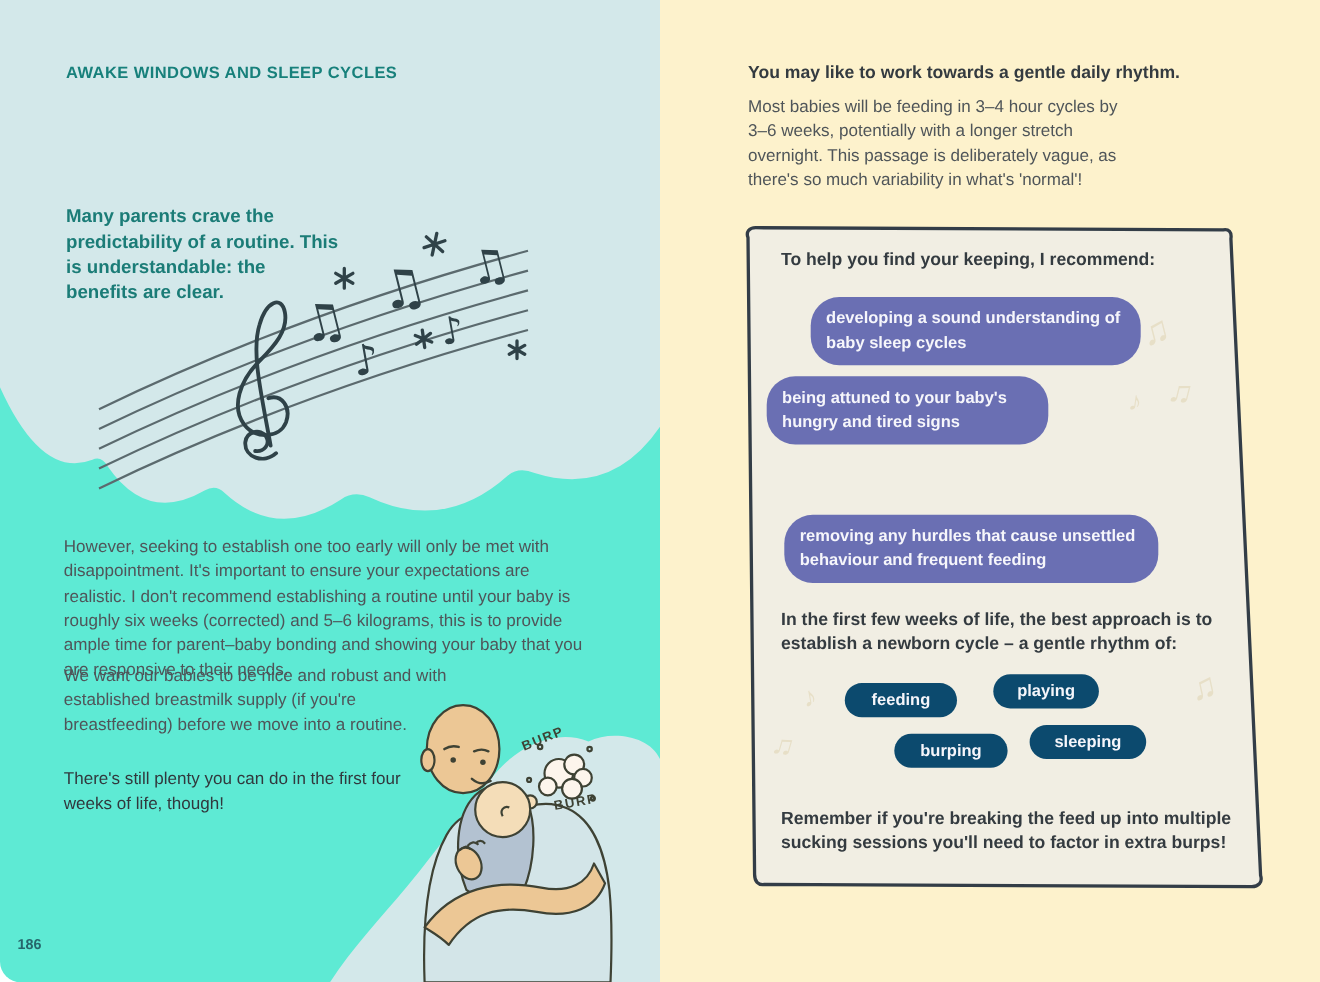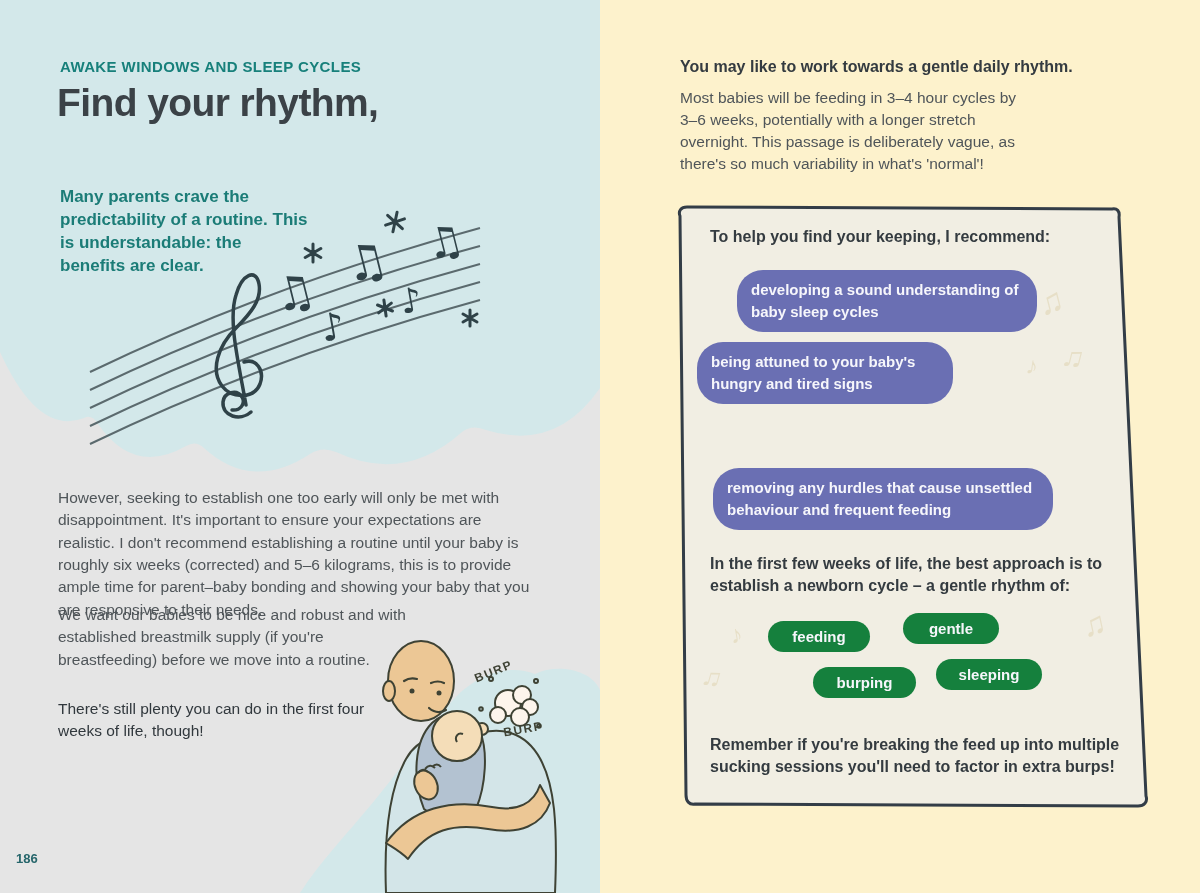--- a/index.html
+++ b/index.html
@@ -1,18 +1,18 @@
 <!DOCTYPE html>
 <html><head>
 <meta charset="utf-8">
 <style>
   html,body{margin:0;padding:0;background:#e8e8e8;}
   .spread{position:relative;width:1200px;height:893px;overflow:hidden;
           font-family:"Liberation Sans",sans-serif;background:#ffffff;}
-  .page-left{position:absolute;left:0;top:0;width:600px;height:893px;background:#e5e5e5;}
+  .page-left{position:absolute;left:0;top:0;width:600px;height:893px;background:#5eead4;border-radius:19px;}
   .page-right{position:absolute;left:600px;top:0;width:724px;height:893px;background:#fdf2cc;}
   .bg-svg{position:absolute;left:0;top:0;pointer-events:none;}
 
   
   .kicker{position:absolute;left:60px;top:58px;width:420px;
           font-size:15px;font-weight:700;letter-spacing:.4px;color:#17807b;}
   .title{position:absolute;left:57px;top:80px;width:420px;
          font-size:39px;font-weight:700;letter-spacing:-.6px;line-height:1.17;color:#3b4247;}
   .lede{position:absolute;left:60px;top:185px;width:248px;
         font-size:17px;font-weight:700;line-height:1.36;color:#1b7c77;}
@@ -27,21 +27,21 @@
   
   .intro-bold{position:absolute;left:80px;top:58px;width:470px;
               font-size:16px;font-weight:700;color:#343b40;}
   .intro-body{position:absolute;left:80px;top:87px;width:356px;
               font-size:15.5px;line-height:1.42;color:#4f5559;}
   .box-heading{position:absolute;left:110px;top:228px;width:400px;
                font-size:16px;font-weight:700;color:#343b40;}
   .pill{position:absolute;background:#6a6fb3;color:#f6f6fb;
         font-size:15px;font-weight:700;line-height:1.45;border-radius:26px;
         padding:9px 14px;box-sizing:border-box;}
-  .pill-sm{position:absolute;background:#15803d;color:#f6f6fb;text-align:center;
+  .pill-sm{position:absolute;background:#0c4a6e;color:#f6f6fb;text-align:center;
         font-size:15px;font-weight:700;border-radius:18px;padding:7px 0;box-sizing:border-box;}
   .cycle-intro{position:absolute;left:110px;top:553px;width:448px;
                font-size:16px;font-weight:700;line-height:1.4;color:#343b40;}
   .footnote{position:absolute;left:110px;top:734px;width:452px;
             font-size:16px;font-weight:700;line-height:1.4;color:#343b40;}
   .doodle{position:absolute;color:#e7dfc7;font-weight:400;pointer-events:none;}
 
   .sidebar-tab{position:absolute;right:0;top:0;width:44px;height:430px;
                background:#7db6bb;border-bottom-left-radius:44px;}
   .sidebar-tab-label{position:absolute;top:58px;left:50%;transform:translateX(-50%);
@@ -61,21 +61,21 @@
         Q404,484 336,452 Q322,446 310,454
         Q252,492 204,448 Q196,440 186,446
         Q134,476 98,424 Q92,414 84,418
         Q38,436 0,352 Z"></path>
       <path fill="#d3e8ea" d="M600,893 L600,690
         C590,668 555,664 535,674 C505,662 470,678 448,706
         C420,740 400,770 370,806 C345,836 320,862 300,893 Z"></path>
     </svg>
 
     <div class="kicker">AWAKE WINDOWS AND SLEEP CYCLES</div>
-    <div class="title"><span>Find your rhythm,</span><br>
+    <div class="title"><br>
       </div>
     <div class="lede">Many parents crave the predictability of a routine. This is understandable: the benefits are clear.</div>
 
     <svg class="bg-svg" style="left:60px;top:200px" width="440" height="260" viewBox="0 0 440 260">
       <g stroke="#5b6a6e" stroke-width="2" fill="none">
         <path d="M30,172 Q210,85 420,28"></path>
         <path d="M30,190 Q210,103 420,46"></path>
         <path d="M30,208 Q210,121 420,64"></path>
         <path d="M30,226 Q210,139 420,82"></path>
         <path d="M30,244 Q210,157 420,100"></path>
@@ -171,21 +171,21 @@
 
     <div class="box-heading">To help you find your keeping, I recommend:</div>
 
     <div class="pill" style="left:137px;top:270px;width:300px">developing a sound understanding of baby sleep cycles</div>
     <div class="pill" style="left:97px;top:342px;width:256px">being attuned to your baby's hungry and tired signs</div>
     <div class="pill" style="left:113px;top:468px;width:340px">removing any hurdles that cause unsettled behaviour and frequent feeding</div>
 
     <div class="cycle-intro">In the first few weeks of life, the best approach is to establish a newborn cycle – a gentle rhythm of:</div>
 
     <div class="pill-sm" style="left:168px;top:621px;width:102px">feeding</div>
-    <div class="pill-sm" style="left:303px;top:613px;width:96px">gentle</div>
+    <div class="pill-sm" style="left:303px;top:613px;width:96px">playing</div>
     <div class="pill-sm" style="left:213px;top:667px;width:103px">burping</div>
     <div class="pill-sm" style="left:336px;top:659px;width:106px">sleeping</div>
 
     <div class="footnote">Remember if you're breaking the feed up into multiple sucking sessions you'll need to factor in extra burps!</div>
 
     <div class="sidebar-tab">
       <div class="sidebar-tab-label">First four weeks: Awake windows and sleep cycles</div>
     </div>
 
     <div class="pagenum pagenum-right">187</div>

